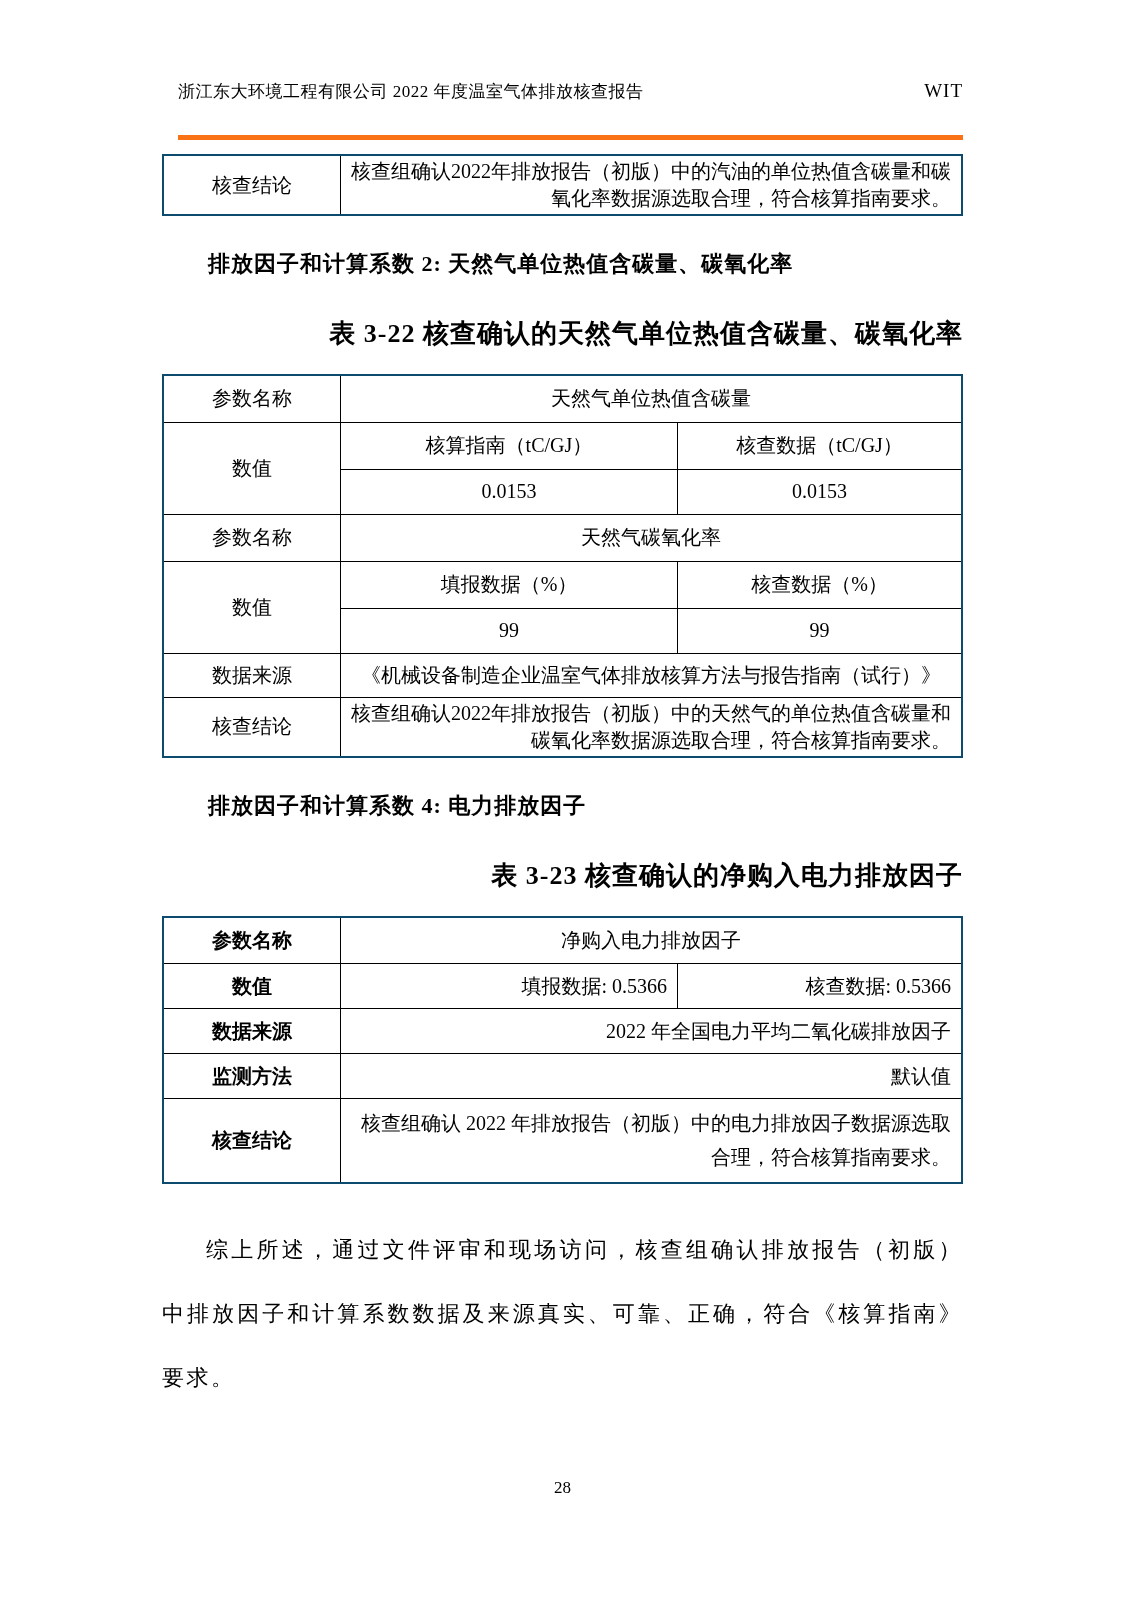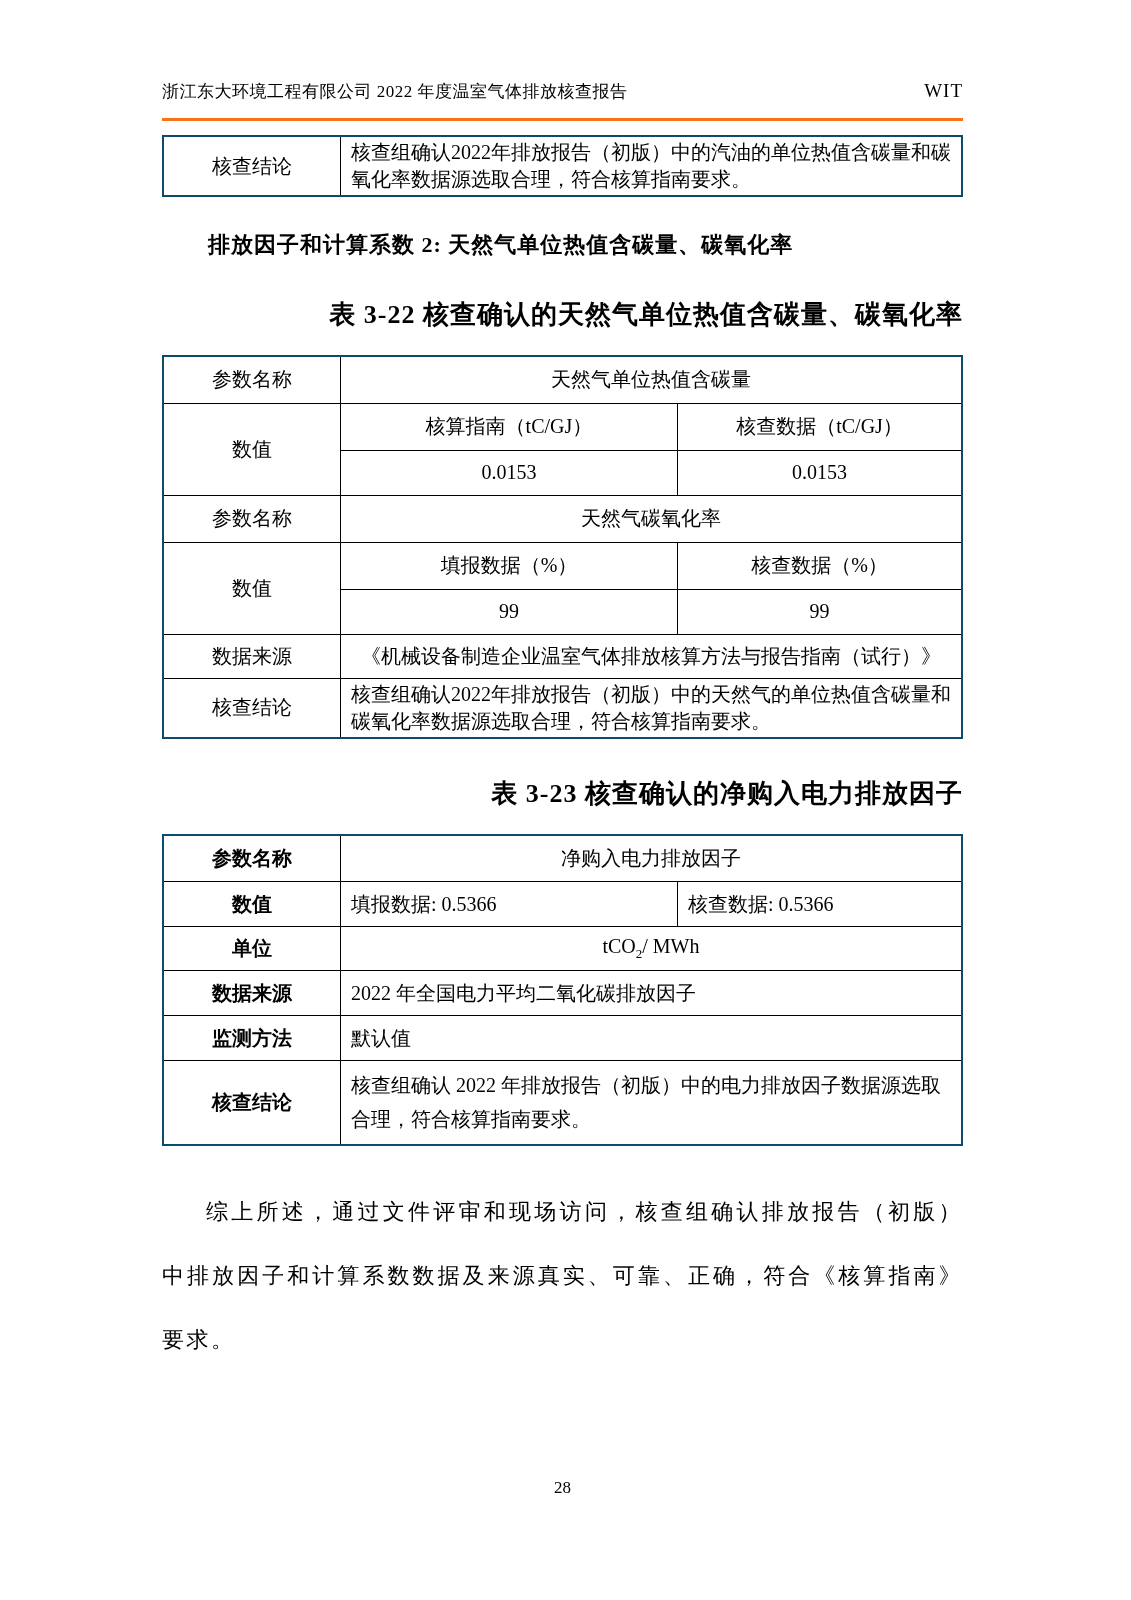--- a/index.html
+++ b/index.html
@@ -8,31 +8,32 @@
     width:1131px; height:1600px;
     position:relative; overflow:hidden;
     color:#000;
     font-family:"Liberation Serif","DejaVu Serif",serif;
   }
   .content { position:absolute; left:162px; top:0; width:801px; }
 
   
   .page-header {
     display:flex; justify-content:space-between; align-items:baseline;
-    padding-top:80px; padding-bottom:15px;
-    border-bottom:3px solid #f97316;
+    padding-top:80px; padding-bottom:32px;
+    border-bottom:5px solid #f97316;
+    margin-left:16px;
   }
   .page-header .title { font-size:17px; letter-spacing:0.5px; }
   .page-header .brand { font-size:19px; letter-spacing:1px; }
 
   
   table.doc { width:100%; border-collapse:collapse; table-layout:fixed; border:2px solid #0c4a6e; }
   table.doc td { border:1px solid #000; font-size:20px; padding:2px 10px; vertical-align:middle; }
   td.center { text-align:center; }
-  td.left   { text-align:left; padding-left:14px; padding-right:14px; }
+  td.left   { text-align:right; padding-left:14px; padding-right:14px; }
   td.blabel { font-weight:bold; text-align:center; }
   .tight  { line-height:1.35; }
   .roomy  { line-height:1.7; }
   tr.h55 { height:55px; } tr.h47 { height:47px; } tr.h45 { height:45px; }
   tr.h44 { height:44px; } tr.h56 { height:56px; } tr.h84 { height:84px; }
 
   .carryover { margin-top:14px; }
 
   .heading {
     font-weight:bold; font-size:22px;
@@ -124,41 +125,38 @@
       <td class="center">数据来源</td>
       <td class="center" colspan="2">《机械设备制造企业温室气体排放核算方法与报告指南（试行）》</td>
     </tr>
     <tr class="h56">
       <td class="center">核查结论</td>
       <td class="left tight" colspan="2">核查组确认2022年排放报告（初版）中的天然气的单位热值含碳量和碳氧化率数据源选取合理，符合核算指南要求。</td>
     </tr>
   </tbody>
     </table>
 
+  <div class="heading">排放因子和计算系数 4: 电力排放因子</div>
   <div class="caption">表 3-23 核查确认的净购入电力排放因子</div>
 
   <table class="doc tbl2">
     <colgroup>
         <col style="width:22.2%">
         <col style="width:42.2%">
         <col style="width:35.6%">
       </colgroup>
     <tbody>
         <tr class="h47">
       <td class="blabel">参数名称</td>
       <td class="center" colspan="2">净购入电力排放因子</td>
     </tr>
     <tr class="h45">
       <td class="blabel">数值</td>
       <td class="left">填报数据: 0.5366</td>
       <td class="left">核查数据: 0.5366</td>
-    </tr>
-    <tr class="h44">
-      <td class="blabel">单位</td>
-      <td class="center" colspan="2"><span>tCO</span><sub>2</sub><span>/ MWh</span></td>
     </tr>
     <tr class="h45">
       <td class="blabel">数据来源</td>
       <td class="left" colspan="2">2022 年全国电力平均二氧化碳排放因子</td>
     </tr>
     <tr class="h45">
       <td class="blabel">监测方法</td>
       <td class="left" colspan="2">默认值</td>
     </tr>
     <tr class="h84">

